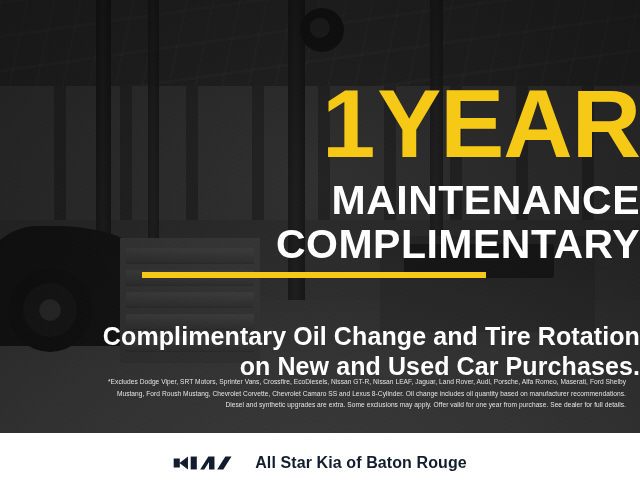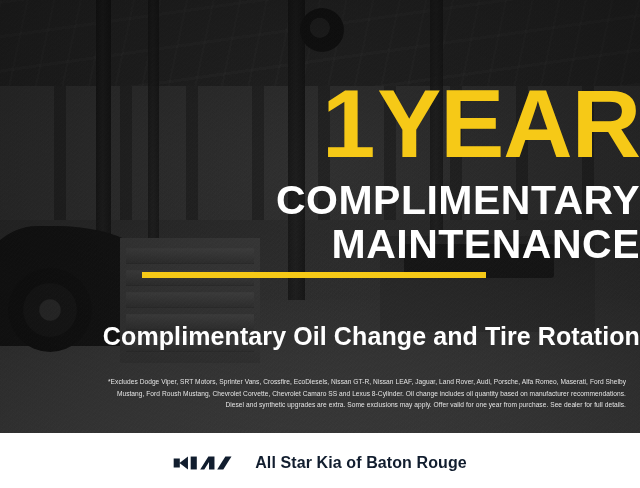--- a/index.html
+++ b/index.html
@@ -261,28 +261,29 @@
     <div class="wash"></div>
   </div>
 
   <div class="content">
 
     <div class="headline-year">
       <span class="digit">1</span><span>YEAR</span>
     </div>
 
     <div class="headline-sub">
+      <div>MAINTENANCE</div>
       <div>COMPLIMENTARY</div>
-      <div>MAINTENANCE</div>
     </div>
 
     <div class="rule"></div>
 
     <div class="promo">
       <div>Complimentary Oil Change and Tire Rotation</div>
+      <div>on New and Used Car Purchases.</div>
     </div>
 
     <div class="disclaimer">
       <div>*Excludes Dodge Viper, SRT Motors, Sprinter Vans, Crossfire, EcoDiesels, Nissan GT-R, Nissan LEAF, Jaguar, Land Rover, Audi, Porsche, Alfa Romeo, Maserati, Ford Shelby</div>
       <div>Mustang, Ford Roush Mustang, Chevrolet Corvette, Chevrolet Camaro SS and Lexus 8-Cylinder. Oil change includes oil quantity based on manufacturer recommendations.</div>
       <div>Diesel and synthetic upgrades are extra. Some exclusions may apply. Offer valid for one year from purchase. See dealer for full details.</div>
     </div>
   </div>
 
   <div class="footer">

